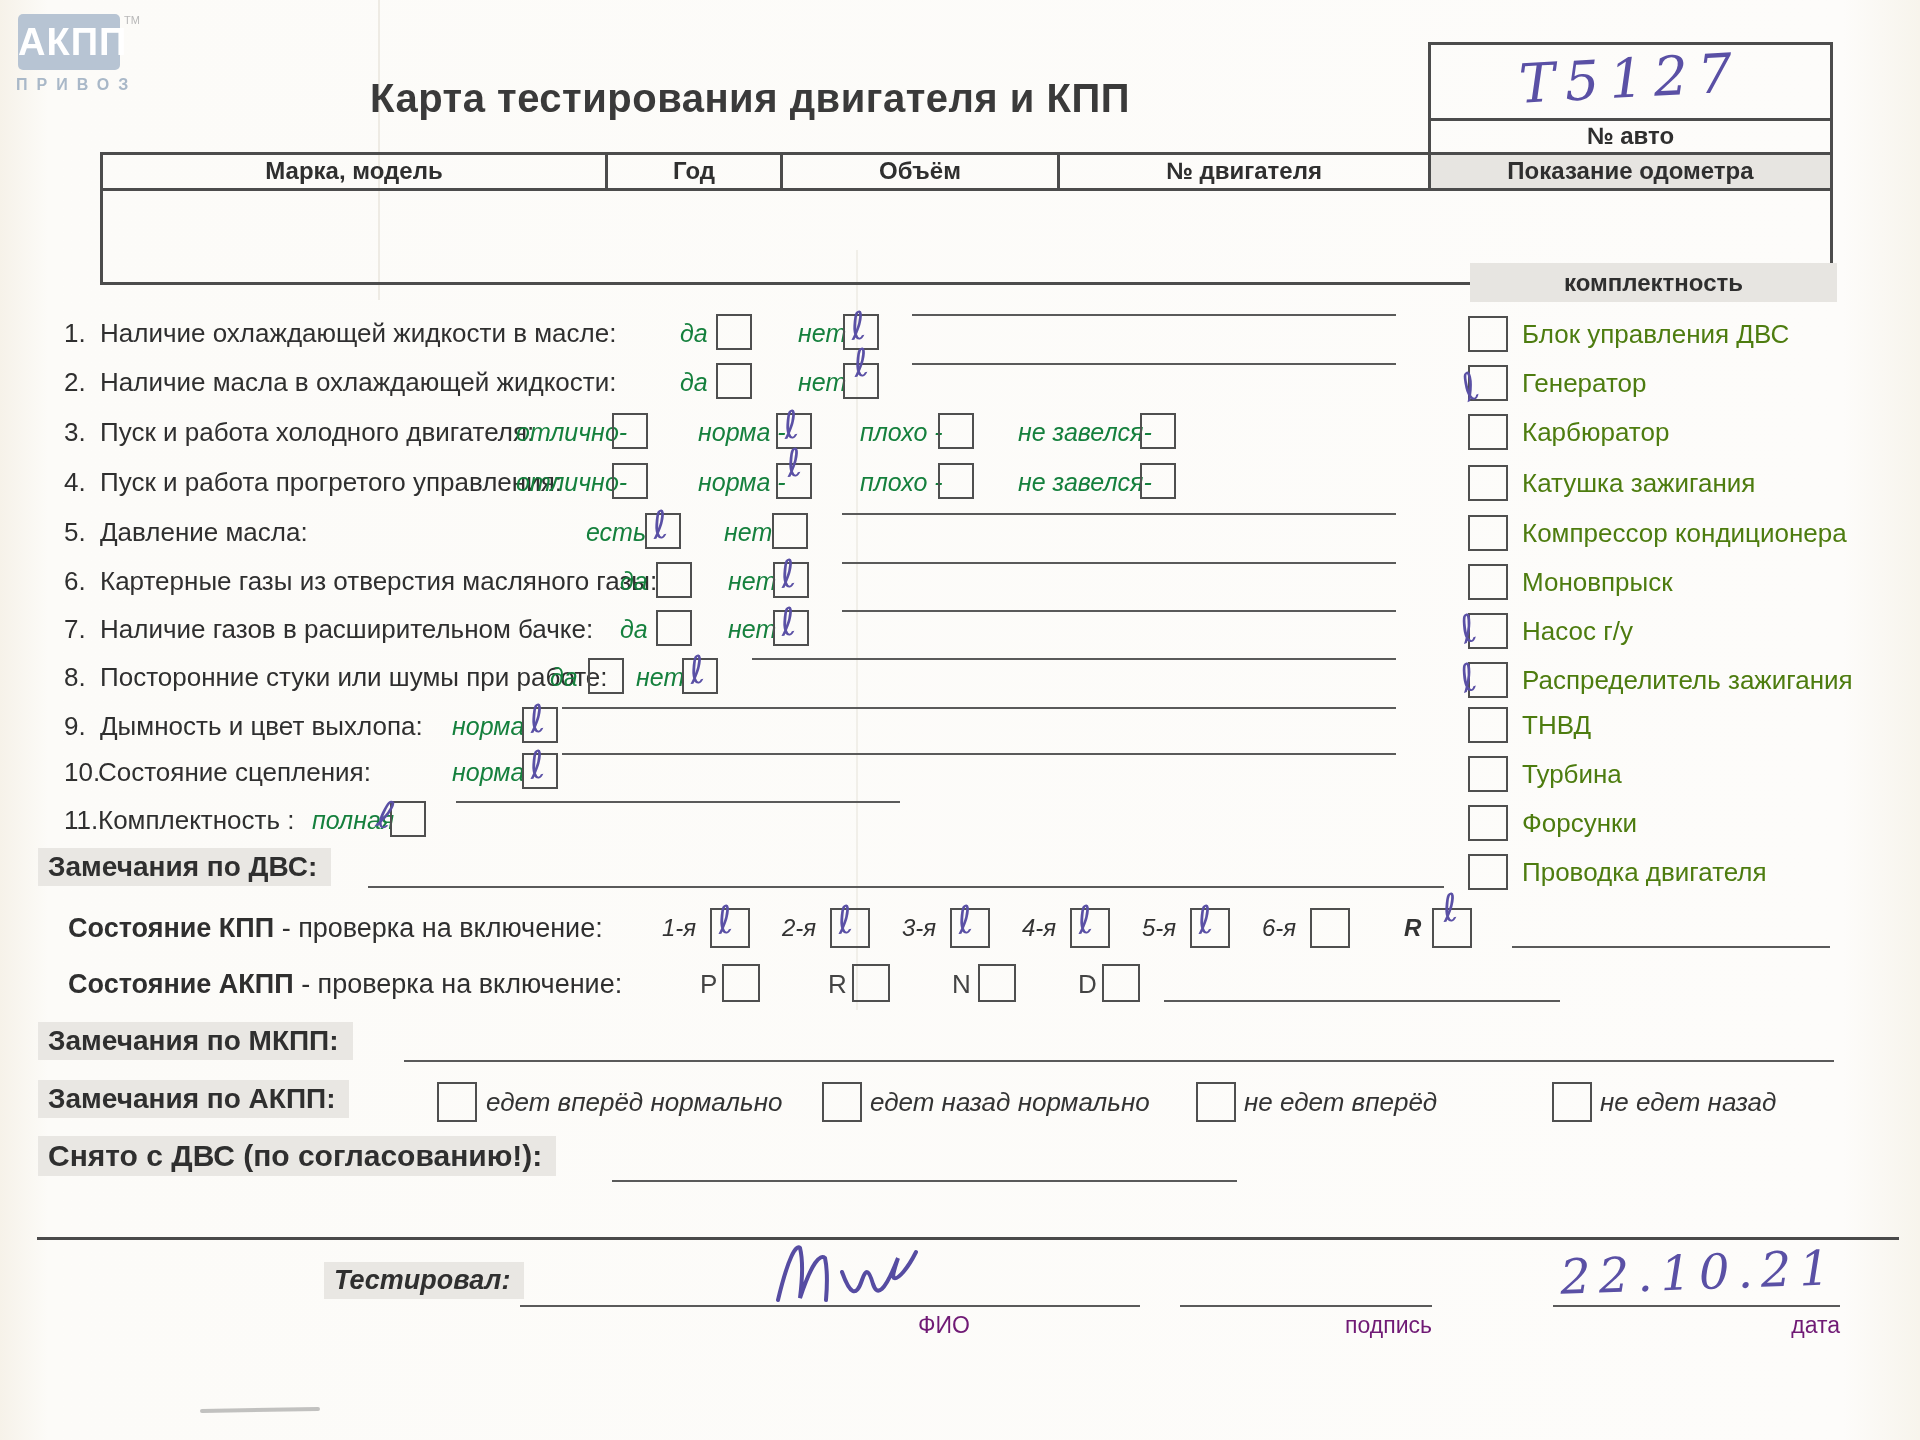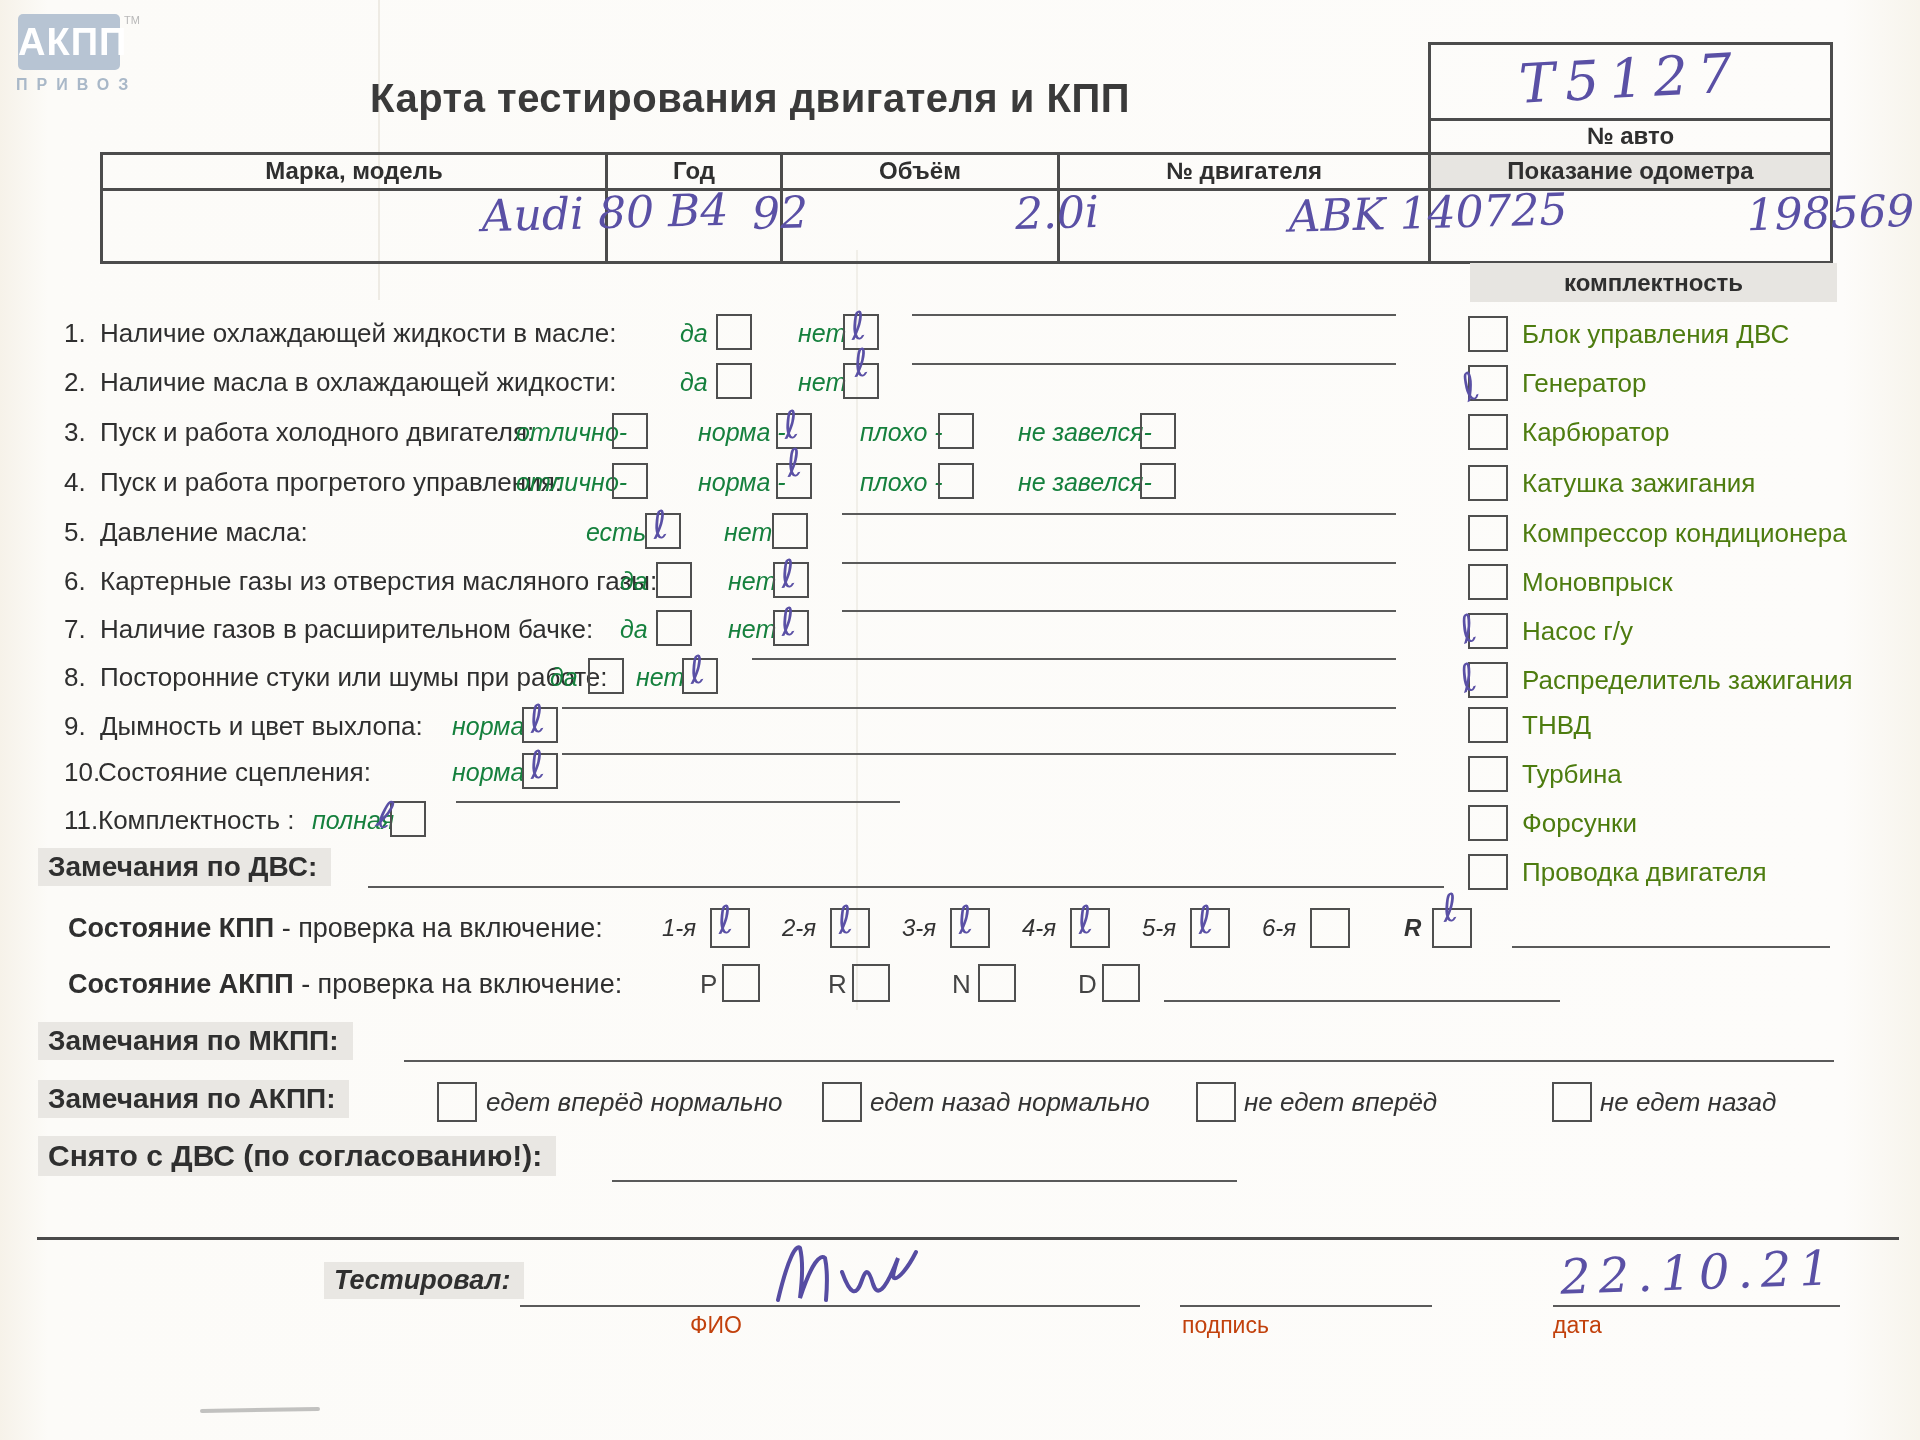--- a/index.html
+++ b/index.html
@@ -17,22 +17,22 @@
   .logo-tm{position:absolute;left:124px;top:14px;color:#b9b9b9;font-size:11px}
   .title{position:absolute;left:320px;top:76px;width:860px;text-align:center;
          font-size:40px;font-weight:bold;color:#3a3a3a;letter-spacing:.5px}
 
   .autobox{position:absolute;left:1428px;top:42px;width:405px;height:110px;
            border:3px solid #4c4c4c;border-bottom:none;box-sizing:border-box}
   .autobox .hw{position:absolute;left:0;right:0;top:2px;text-align:center}
   .autobox .lbl{position:absolute;left:0;right:0;bottom:0;height:31px;border-top:3px solid #4c4c4c;
                 text-align:center;font-weight:bold;font-size:24px;line-height:30px;color:#2f2f2f}
 
-  .vtable{position:absolute;left:100px;top:152px;width:1733px;height:112px;
-          border:3px solid #4c4c4c;box-sizing:border-box;display:flex;flex-direction:column}
+  .vtable{position:absolute;left:100px;top:152px;width:1733px;height:133px;
+          border:3px solid #4c4c4c;box-sizing:border-box;display:flex;flex-direction:row}
   .vtr{display:flex;flex:none}
   .vth{height:33px;border-bottom:3px solid #4c4c4c}
   .vcell{box-sizing:border-box;border-right:3px solid #4c4c4c;text-align:center;
          font-weight:bold;font-size:24px;line-height:31px;color:#2f2f2f;overflow:visible}
   .vcell:last-child{border-right:none}
   .vdr{flex:1}
   .vdr .vcell{border-right:3px solid #4c4c4c;font-weight:normal;position:relative}
   .gray{background:#e7e5e1}
 
   
@@ -71,21 +71,21 @@
   .secrow{position:absolute;left:0;width:1920px;height:44px}
   .secrow>span{position:absolute;line-height:44px;white-space:nowrap}
   .seclabel{left:68px;font-size:27px;color:#2f2f2f}
   .gear{font-style:italic;font-size:24px;color:#333}
   .prnd{font-size:26px;color:#444}
   .gbox{top:2px;width:40px;height:40px}
   .remopt{font-style:italic;font-size:26px;color:#333}
 
   .rule{position:absolute;border-bottom:3px solid #4a4a4a;height:0}
   .thin{border-bottom-width:2px;border-bottom-color:#5a5a5a}
-  .fl{position:absolute;font-size:23px;color:#c2410c;text-align:left}
+  .fl{position:absolute;font-size:23px;color:#701a75;text-align:right}
   .artifact{position:absolute;background:#7a7a7a;opacity:.45;border-radius:2px}
 </style>
 </head>
 <body>
 
 <div class="paper"></div>
 <div style="position:absolute;left:378px;top:0;width:2px;height:300px;background:#eeebe4"></div>
 <div style="position:absolute;left:856px;top:250px;width:2px;height:760px;background:#f1efe9"></div>
 
 <div class="logo">АКПП</div>

